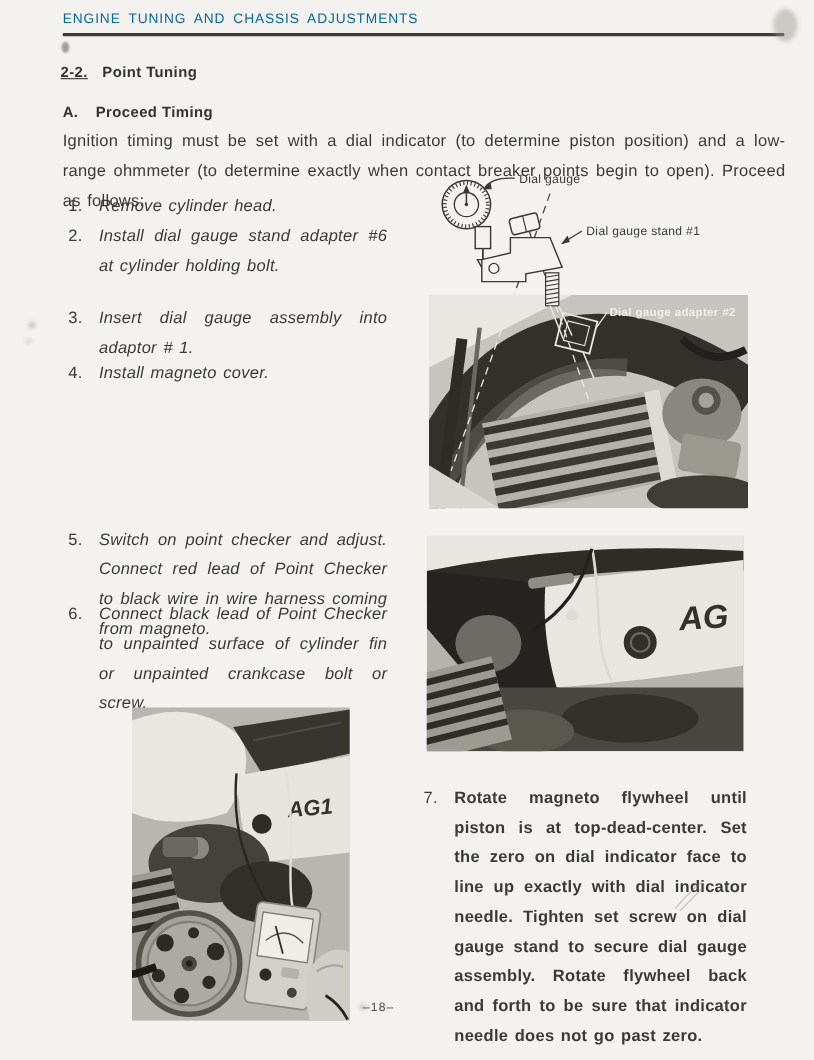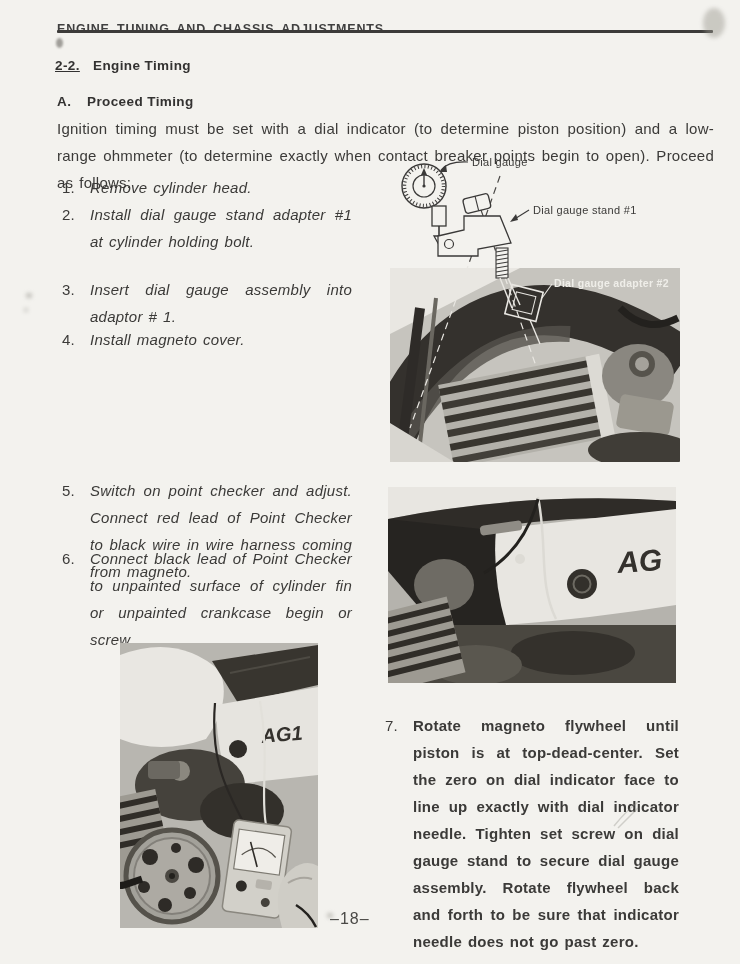--- a/index.html
+++ b/index.html
@@ -4,21 +4,21 @@
 <style>
   html,body{margin:0;padding:0;background:#e8e7e3;}
   #page{
     position:relative;width:740px;height:964px;margin:0 auto;
     background:#f3f2ee;
     font-family:"Liberation Sans", sans-serif;
     color:#383838;overflow:hidden;
   }
   .abs{position:absolute;}
   
-  #header-title{left:57px;top:10px;font-size:12.5px;letter-spacing:.8px;word-spacing:3px;color:#404040;font-weight:700;margin-top:12px;}
+  #header-title{left:57px;top:10px;font-size:12.5px;letter-spacing:.8px;word-spacing:3px;color:#0369a1;font-weight:400;}
   #header-rule{left:57px;top:30px;width:656px;height:3px;background:#3c3b39;border-radius:1px;}
   
   .heading{font-weight:bold;color:#333231;font-size:13.5px;letter-spacing:.4px;display:flex;}
   #section-heading{left:55px;top:58px;}
   #section-heading .h-num{width:38px;text-decoration:underline;}
   #subsection-heading{left:57px;top:94px;}
   #subsection-heading .h-num{width:30px;}
   
   .body-text{font-size:15px;line-height:27px;letter-spacing:.25px;word-spacing:1.5px;color:#3b3a38;}
   #intro{left:57px;top:115px;width:657px;text-align:justify;text-align-last:left;}
@@ -34,72 +34,72 @@
   
   .photo{display:block;}
   #photo-1{left:390px;top:268px;}
   #photo-2{left:388px;top:487px;}
   #photo-3{left:120px;top:643px;}
   #diagram{left:380px;top:148px;pointer-events:none;}
   .fig-label{font-size:11px;letter-spacing:.3px;fill:#3b3a38;}
   .fig-label-light{font-size:10.5px;letter-spacing:.3px;fill:#efeee9;font-weight:bold;}
   .badge{font-style:italic;font-weight:bold;fill:#34312d;}
   
-  #page-number{left:330px;top:910px;font-size:16px;color:#4a4946;letter-spacing:1px;}
+  #page-number{left:330px;top:910px;font-size:11px;color:#4a4946;letter-spacing:1px;}
   
   .smudge{border-radius:50%;filter:blur(2px);}
   #smudge-corner{left:703px;top:8px;width:22px;height:30px;background:#9a988f;opacity:.45;}
   #pencil-mark{left:56px;top:38px;width:7px;height:10px;background:#6a6862;opacity:.6;filter:blur(1px);}
   #speck-1{left:26px;top:293px;width:6px;height:5px;background:#8a8880;opacity:.55;}
   #speck-2{left:24px;top:308px;width:4px;height:4px;background:#8a8880;opacity:.45;}
   #speck-3{left:327px;top:913px;width:6px;height:5px;background:#85837b;opacity:.5;}
   #smudge-step7{left:608px;top:798px;width:34px;height:34px;pointer-events:none;}
 </style>
 </head>
 <body>
 
 <div id="page">
 
   <div class="abs" id="header-title">ENGINE TUNING AND CHASSIS ADJUSTMENTS</div>
   <div class="abs" id="header-rule"></div>
 
   <div class="abs heading" id="section-heading">
     <span class="h-num">2-2.</span>
-    <span>Engine Timing</span>
+    <span>Point Tuning</span>
   </div>
   <div class="abs heading" id="subsection-heading">
     <span class="h-num">A.</span>
     <span>Proceed Timing</span>
   </div>
 
   <div class="abs body-text" id="intro">Ignition timing must be set with a dial indicator (to determine piston position) and a low-range ohmmeter (to determine exactly when contact breaker points begin to open).  Proceed as follows:</div>
 
   <div class="abs body-text step steps-left" id="step-1">
     <span class="step-num">1.</span>
     <span class="step-text">Remove cylinder head.</span>
   </div>
   <div class="abs body-text step steps-left" id="step-2">
     <span class="step-num">2.</span>
-    <span class="step-text">Install dial gauge stand adapter #1 at cylinder holding bolt.</span>
+    <span class="step-text">Install dial gauge stand adapter #6 at cylinder holding bolt.</span>
   </div>
   <div class="abs body-text step steps-left" id="step-3">
     <span class="step-num">3.</span>
     <span class="step-text">Insert dial gauge assembly into adaptor # 1.</span>
   </div>
   <div class="abs body-text step steps-left" id="step-4">
     <span class="step-num">4.</span>
     <span class="step-text">Install magneto cover.</span>
   </div>
   <div class="abs body-text step steps-left" id="step-5">
     <span class="step-num">5.</span>
     <span class="step-text">Switch on point checker and adjust.  Connect red lead of Point Checker to black wire in wire harness coming from magneto.</span>
   </div>
   <div class="abs body-text step steps-left" id="step-6">
     <span class="step-num">6.</span>
-    <span class="step-text">Connect black lead of Point Checker to unpainted surface of cylinder fin or unpainted crankcase begin or screw.</span>
+    <span class="step-text">Connect black lead of Point Checker to unpainted surface of cylinder fin or unpainted crankcase bolt or screw.</span>
   </div>
 
   <svg class="abs photo" id="photo-1" width="290" height="194" viewBox="0 0 290 194">
     <rect width="290" height="194" fill="#c6c4be"></rect>
     <polygon points="0,0 130,0 0,66" fill="#e9e7e2"></polygon>
     <path d="M0,170 C55,35 160,2 292,95" stroke="#34312d" stroke-width="50" fill="none"></path>
     <path d="M0,194 C55,95 115,62 180,66" stroke="#55524c" stroke-width="16" fill="none" opacity=".8"></path>
     <path d="M30,40 L10,194" stroke="#2e2b28" stroke-width="10"></path>
     <path d="M46,30 L28,194" stroke="#6a6760" stroke-width="4"></path>
     <g transform="rotate(-11 130 145)">

